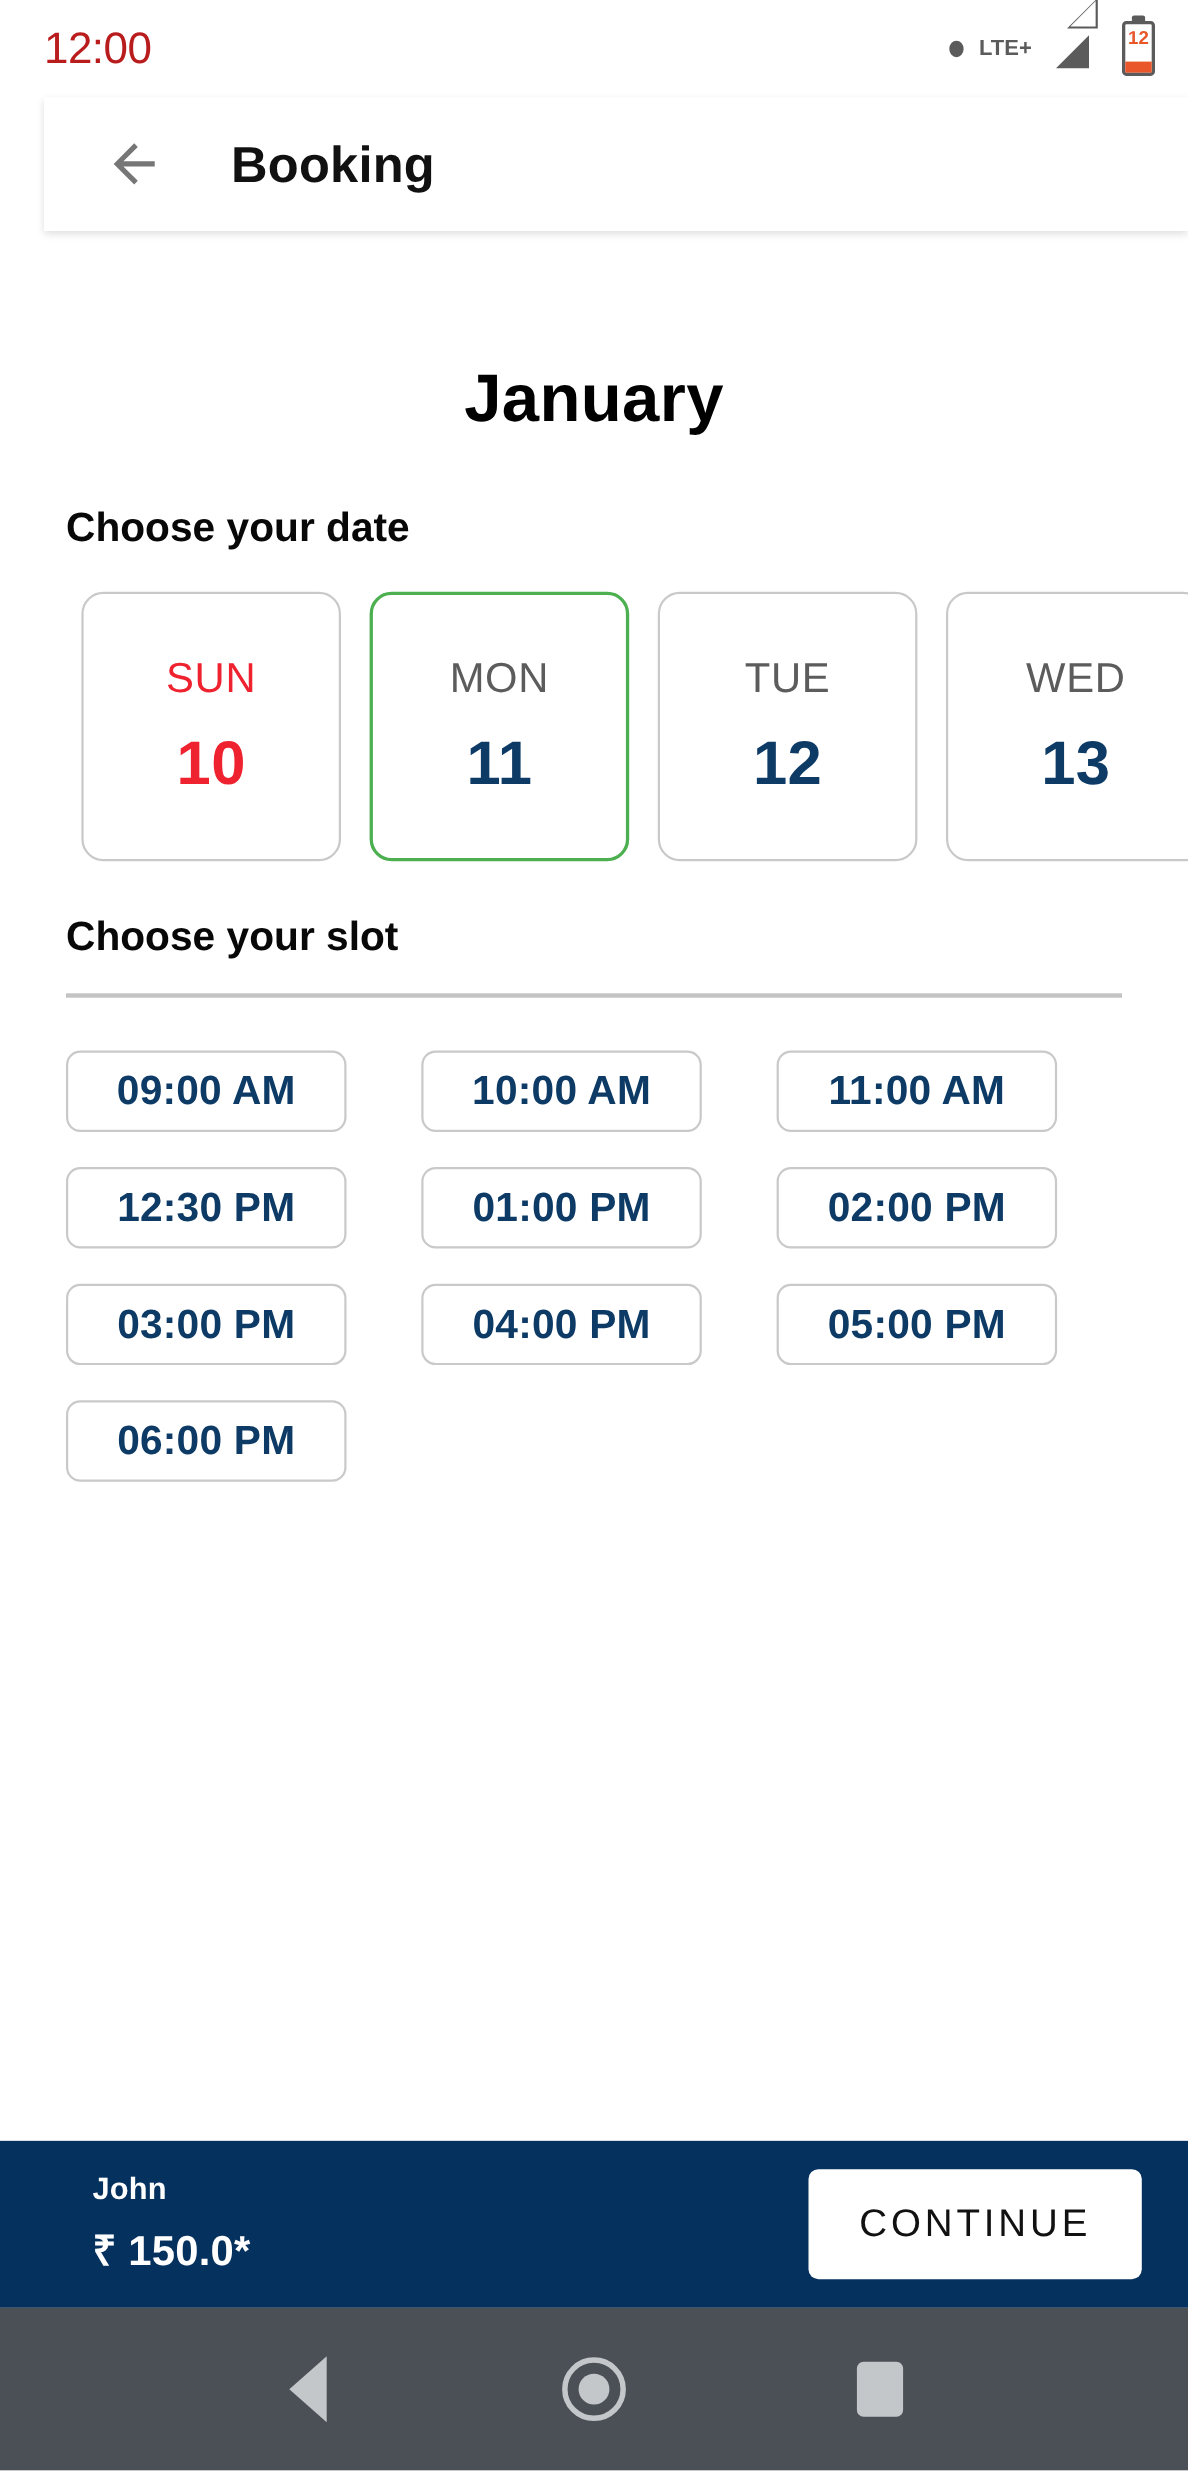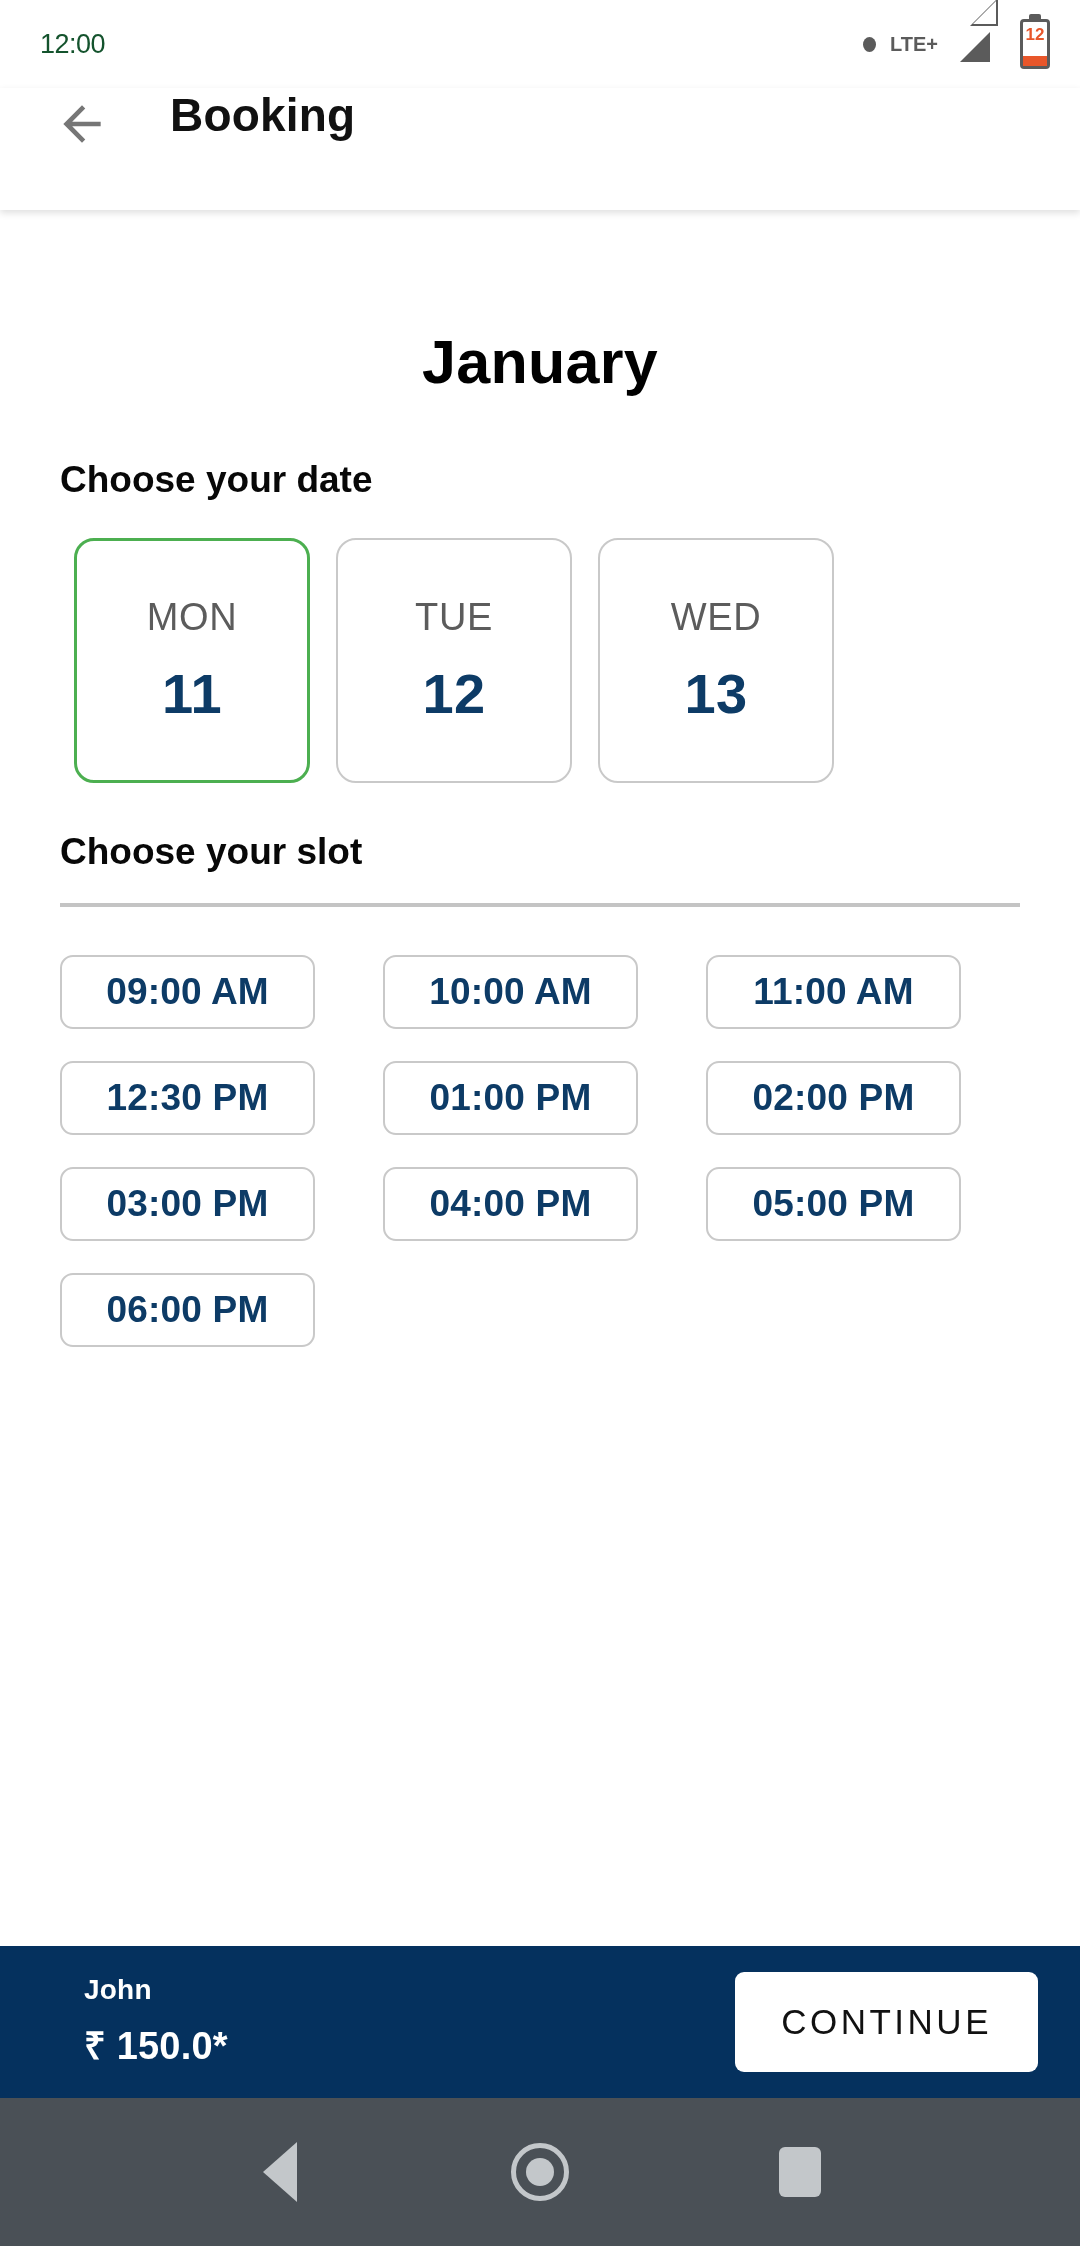--- a/index.html
+++ b/index.html
@@ -6,36 +6,36 @@
   html, body {
     width:1080px; height:2246px;
     background:#ffffff;
     font-family:"Liberation Sans", sans-serif;
     overflow:hidden;
   }
   .screen { position:relative; width:1080px; height:2246px; background:#ffffff; display:flex; flex-direction:column; }
 
   
   .statusbar { height:88px; flex:0 0 88px; display:flex; align-items:center; justify-content:space-between; padding:0 30px 0 40px; background:#ffffff; }
-  .status-time { font-size:27px; color:#14532d; font-weight:400; letter-spacing:-0.5px; }
+  .status-time { font-size:40px; color:#b91c1c; font-weight:400; letter-spacing:-0.5px; }
   .status-right { display:flex; align-items:center; gap:14px; }
   .status-dot { width:13px; height:15px; border-radius:50%; background:#5b5b5b; }
   .lte-group { display:flex; flex-direction:column; align-items:flex-start; position:relative; height:52px; justify-content:center; }
   .lte-text { font-size:20px; font-weight:bold; color:#5b5b5b; letter-spacing:0px; line-height:1; margin-bottom:1px; }
   .sig-wrap { position:relative; width:46px; height:52px; margin-left:2px; }
   .sig-top { position:absolute; top:-20px; left:16px; width:0; height:0; border-left:28px solid transparent; border-bottom:28px solid #5b5b5b; }
   .sig-top-in { position:absolute; top:-17px; left:19px; width:0; height:0; border-left:23px solid transparent; border-bottom:23px solid #ffffff; }
   .sig-bot { position:absolute; top:14px; left:6px; width:0; height:0; border-left:30px solid transparent; border-bottom:30px solid #5b5b5b; }
   .battery { position:relative; width:30px; height:50px; border:3px solid #5b5b5b; border-radius:4px; margin-left:6px; display:flex; flex-direction:column; justify-content:flex-end; }
   .battery:before { content:""; position:absolute; top:-8px; left:50%; transform:translateX(-50%); width:12px; height:6px; background:#5b5b5b; border-radius:2px 2px 0 0; }
   .battery-num { position:absolute; top:4px; left:0; right:0; text-align:center; font-size:17px; font-weight:bold; color:#e8562a; line-height:1; }
   .battery-fill { width:100%; background:#e8562a; }
 
   
-  .appbar { height:122px; flex:0 0 122px; display:flex; padding-left:46px; background:#ffffff; box-shadow:0 3px 7px rgba(0,0,0,0.13); position:relative; z-index:4; }
+  .appbar { height:122px; flex:0 0 122px; display:flex; align-items:center; padding-left:46px; background:#ffffff; box-shadow:0 3px 7px rgba(0,0,0,0.13); position:relative; z-index:4;margin-left:40px; }
   .back-btn { width:72px; height:72px; display:flex; align-items:center; justify-content:center; cursor:pointer; }
   .appbar-title { font-size:46px; font-weight:bold; color:#111111; margin-left:52px; letter-spacing:0.2px; }
 
   
   .content { flex:1 1 auto; background:#ffffff; position:relative; overflow:hidden; }
   .month-title { text-align:center; font-size:61px; font-weight:bold; color:#000000; margin-top:117px; letter-spacing:0.3px; }
   .section-label { font-size:37px; font-weight:bold; color:#080808; padding-left:60px; }
   .label-date { margin-top:62px; }
   .label-slot { margin-top:48px; }
 
@@ -105,20 +105,24 @@
     </div>
     <div class="appbar-title">Booking</div>
   </div>
 
   <div class="content">
     <div class="month-title">January</div>
 
     <div class="section-label label-date">Choose your date</div>
 
     <div class="date-row">
+      <div class="date-card weekend">
+        <div class="dow">SUN</div>
+        <div class="dnum">10</div>
+      </div>
       <div class="date-card selected">
         <div class="dow">MON</div>
         <div class="dnum">11</div>
       </div>
       <div class="date-card">
         <div class="dow">TUE</div>
         <div class="dnum">12</div>
       </div>
       <div class="date-card">
         <div class="dow">WED</div>

